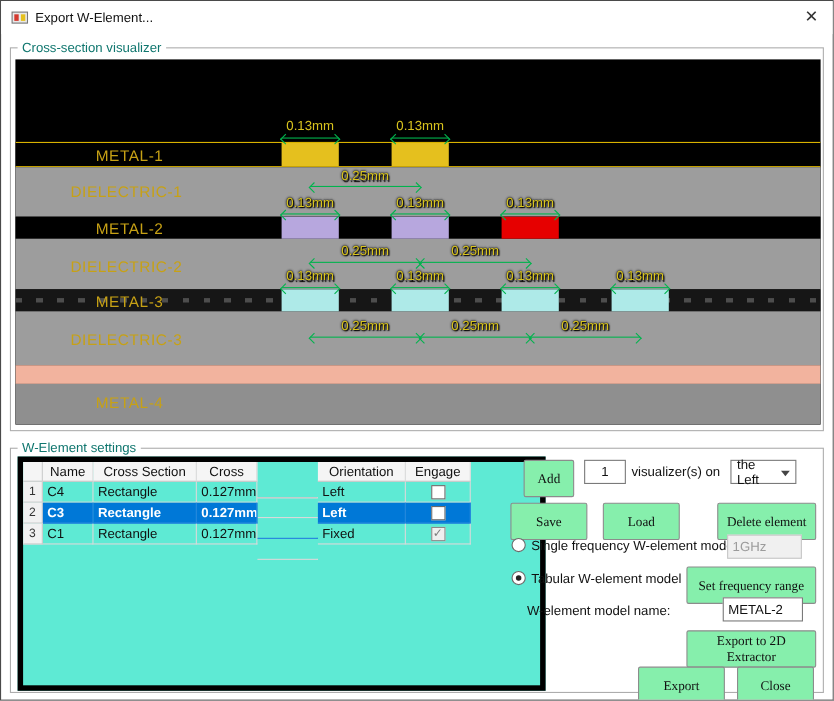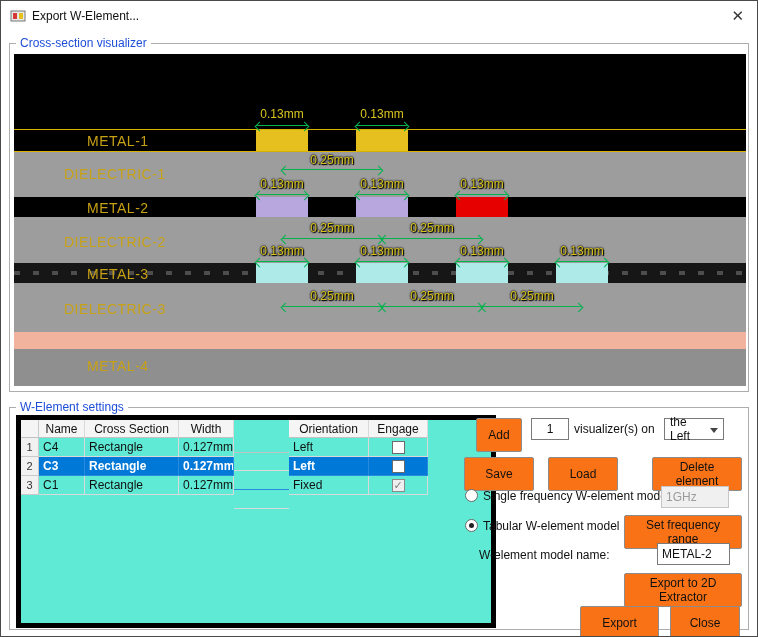--- a/index.html
+++ b/index.html
@@ -7,21 +7,21 @@
   .dialog { position:relative; width:758px; height:637px; background:#fff; border:1px solid #4a4a4a; overflow:hidden; }
 
   
   .titlebar { position:absolute; left:0; top:0; width:100%; height:30px; background:#fff; }
   .appicon { position:absolute; left:9px; top:7px; width:16px; height:16px; }
   .wtitle { position:absolute; left:31px; top:8px; font-size:12px; color:#111; }
   .closebtn { position:absolute; right:13px; top:6px; font-size:15px; color:#333; cursor:pointer; line-height:18px; }
 
   
   .groupbox { position:absolute; border:1px solid #adadad; background:#fff; }
-  .gb-label { position:absolute; top:-8px; left:6px; background:#fff; padding:0 4px; font-size:12px; color:#1d4ed8; white-space:nowrap; }
+  .gb-label { position:absolute; top:-8px; left:6px; background:#fff; padding:0 4px; font-size:12px; color:#0f766e; white-space:nowrap; }
   .gb1 { left:8px; top:42px; width:740px; height:349px; }
   .gb2 { left:8px; top:406px; width:740px; height:223px; }
 
   
   .canvas { position:absolute; left:4px; top:10px; width:732px; height:332px; background:#000; overflow:hidden; --arrow:#00b34d; }
   .band { position:absolute; left:0; width:732px; }
   .b-m1 { top:75px; height:23px; background:#000; border-top:1px solid #d9b200; border-bottom:1px solid #d9b200; }
   .b-d1 { top:98px;  height:45px; background:#9d9d9d; }
   .b-m2 { top:143px; height:20px; background:#000; }
   .b-d2 { top:163px; height:46px; background:#9d9d9d; }
@@ -58,22 +58,22 @@
   .c0 { width:18px; } .c1 { width:46px; } .c2 { width:94px; } .c3 { width:55px; }
   .c4 { width:55px;margin-top:32px; } .c5 { width:80px; } .c6 { width:59px; justify-content:center; }
   .numcell { background:#f1f1f1; justify-content:center; font-size:11px; color:#333;
              border-right:1px solid #c9c9c9; border-bottom:1px solid #c9c9c9; padding:0; }
   .sel .cell:not(.numcell) { background:#0078d7; color:#fff; border-right-color:#2a8ade; border-bottom-color:#2a8ade;font-weight:bold; }
   .checkbox { width:13px; height:13px; border:1px solid #6b6b6b; background:#fff; display:flex; align-items:center; justify-content:center; }
   .checkbox.disabled { background:#efefef; border-color:#8a8a8a; }
   .checkmark { font-size:11px; line-height:11px; color:#7d7d7d; }
 
   
-  .btn { position:absolute; height:22px; background:#f97316; border:1px solid #8c8c8c; border-radius:2px;
-         font-family:Liberation Sans, sans-serif; font-size:12px; color:#111; display:flex; align-items:center; justify-content:center; cursor:pointer; padding:16px 4px; }
+  .btn { position:absolute; height:22px; background:#86efac; border:1px solid #8c8c8c; border-radius:2px;
+         font-family:Liberation Serif, serif; font-size:12px; color:#111; display:flex; align-items:center; justify-content:center; cursor:pointer; padding:16px 4px; }
   .tinput { position:absolute; height:22px; border:1px solid #7a7a7a; background:#fff; font-family:"Liberation Sans",sans-serif; font-size:12px; color:#111; padding:0 4px; }
   .tinput.center { text-align:center; }
   .tinput.disabled { background:#f0f0f0; color:#9b9b9b; border-color:#c6c6c6; }
   .lbl { position:absolute; font-size:12px; color:#111; white-space:nowrap; }
   .combo { position:absolute; height:22px; border:1px solid #7a7a7a; background:#fff; font-size:12px; color:#111;
            display:flex; align-items:center; padding:0 16px 0 5px; cursor:pointer; }
   .combo .chev { position:absolute; right:5px; top:9px; width:0; height:0; border-left:4px solid transparent;
                  border-right:4px solid transparent; border-top:5px solid #444; }
   .radio { position:absolute; width:13px; height:13px; border:1px solid #6b6b6b; border-radius:50%; background:#fff; cursor:pointer; }
   .radio.on::after { content:""; position:absolute; left:3px; top:3px; width:5px; height:5px; border-radius:50%; background:#222; }
@@ -165,21 +165,21 @@
   </div>
 
   <div class="groupbox gb2">
     <span class="gb-label">W-Element settings</span>
 
     <div class="wtable">
       <div class="trow thead">
         <div class="cell c0 numcell"></div>
         <div class="cell c1">Name</div>
         <div class="cell c2">Cross Section</div>
-        <div class="cell c3">Width</div>
+        <div class="cell c3">Cross</div>
         <div class="cell c4">Pitch</div>
         <div class="cell c5">Orientation</div>
         <div class="cell c6">Engage</div>
       </div>
 
       <div class="trow">
         <div class="cell c0 numcell">1</div>
         <div class="cell c1">C4</div>
         <div class="cell c2">Rectangle</div>
         <div class="cell c3">0.127mm</div>

